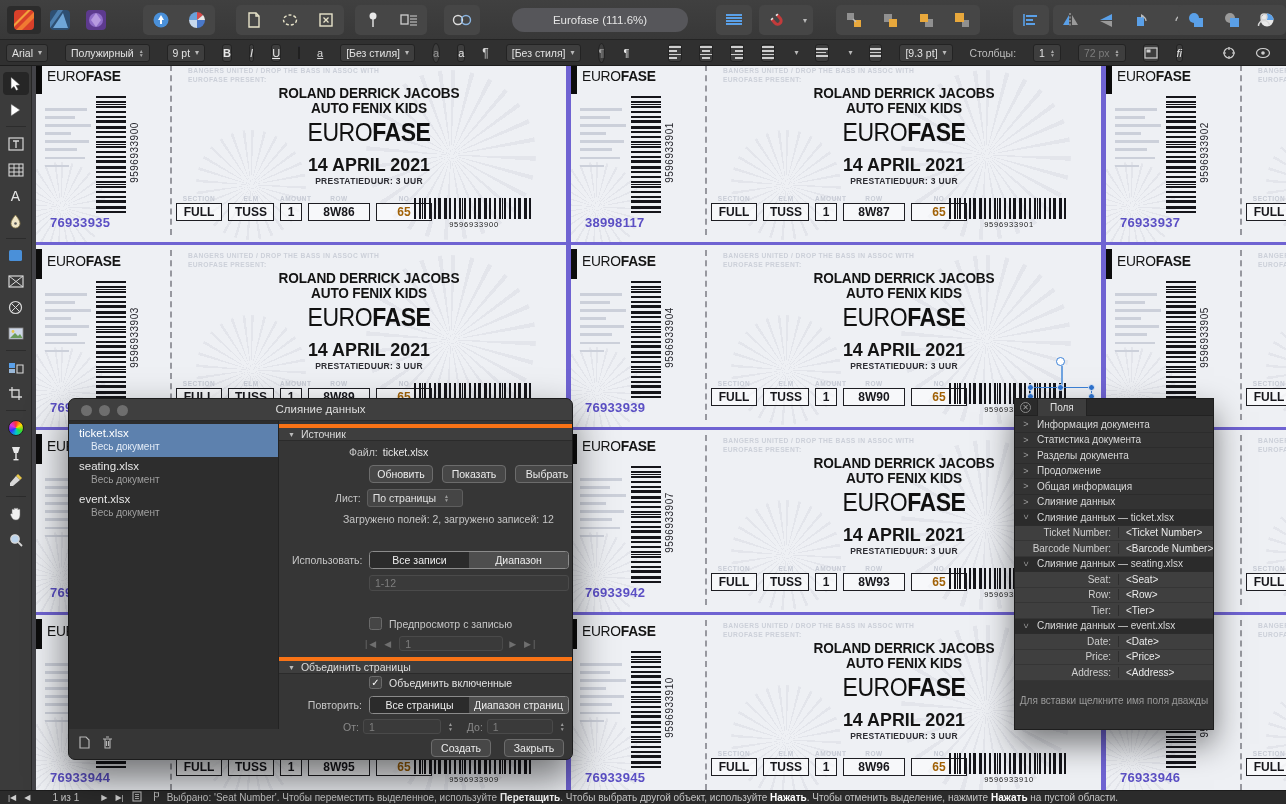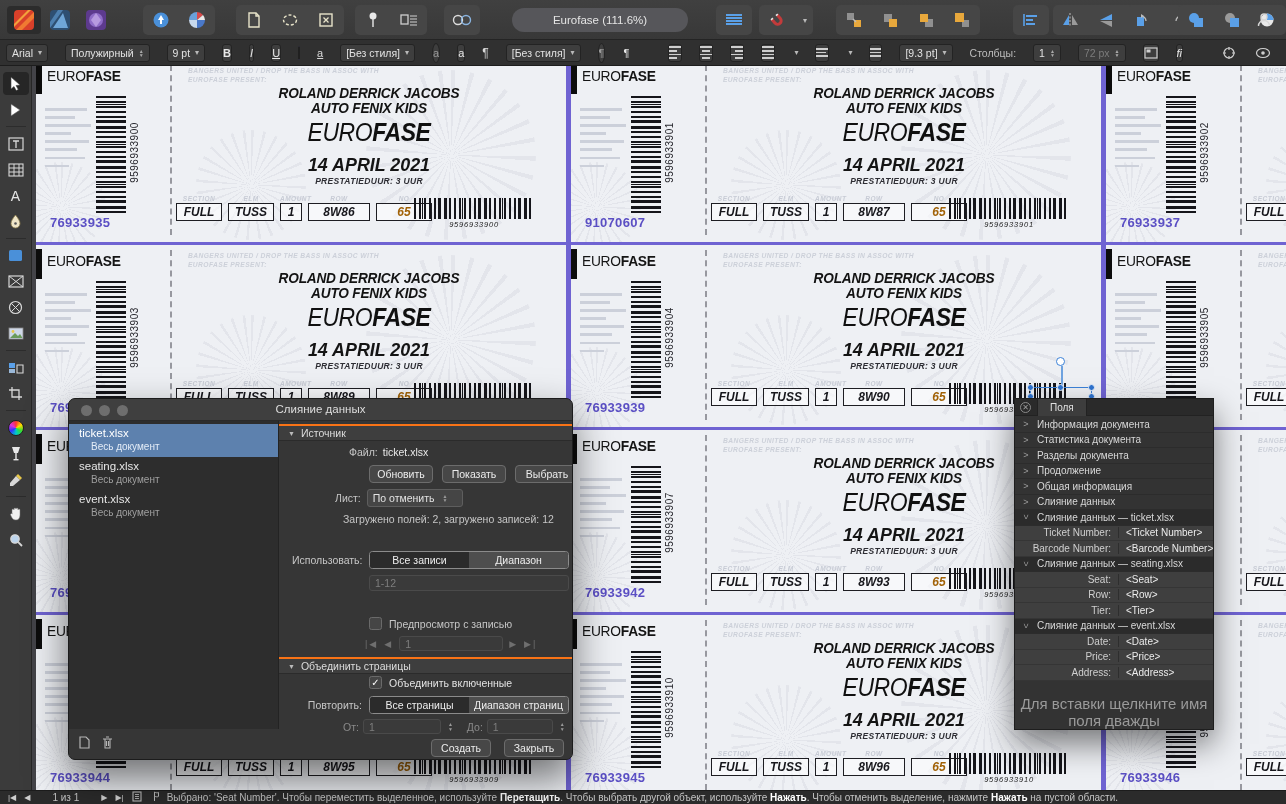--- a/index.html
+++ b/index.html
@@ -65,21 +65,21 @@
   .fineprint i { display:block; height:2.6px; background:#ccd0da; margin-bottom:5.5px; }
   .vbar { position:absolute; left:60px; top:36px; width:30px; height:118px;
     background:
       repeating-linear-gradient(#15151a 0 2px, transparent 2px 5px),
       repeating-linear-gradient(#15151a 0 1px, transparent 1px 8px); }
   .vnum { position:absolute; left:39px; top:87px; width:118px; text-align:center;
     transform:rotate(-90deg); font-size:10px; color:#26262c; letter-spacing:.5px; }
   .tnum { position:absolute; left:14px; top:155px; font-weight:bold; font-size:13px;
     color:#5b4fc4; letter-spacing:.3px; }
   .perf { position:absolute; left:134px; top:5px; height:170px; border-left:2px dashed #6a6a72; opacity:.65; }
-  .tbody { position:absolute; left:136px; top:0; width:394px; height:182px;font-style:italic; }
+  .tbody { position:absolute; left:136px; top:0; width:394px; height:182px; }
   .presenter { position:absolute; left:16px; top:7px; font-size:6.7px; font-weight:bold;
     color:#ccd0d9; letter-spacing:.4px; line-height:8.5px; }
   .artist { position:absolute; left:0; top:26px; width:100%; text-align:center;
     font-weight:bold; font-size:14.5px; line-height:15px; color:#131313;
     transform:scaleX(.94); letter-spacing:-.2px; }
   .brandbig { position:absolute; left:0; top:58px; width:100%; text-align:center;
     font-size:25px; color:#101010; transform:scaleX(.92); letter-spacing:-.5px; }
   .brandbig b { font-weight:bold; }
   .tdate { position:absolute; left:0; top:94px; width:100%; text-align:center;
     font-weight:bold; font-size:19px; color:#141414; transform:scaleX(.94); }
@@ -129,21 +129,21 @@
   #src-list { position:absolute; left:0; top:22px; width:210px; height:308px; background:#2d2d2d;
     border-right:1px solid #232323; padding-top:3px; }
   .src-item { height:33px; padding:3px 0 0 10px; }
   .src-item .nm { font-size:11.5px; color:#e6e6e6; }
   .src-item .sc { font-size:10px; color:#9f9f9f; margin:2px 0 0 12px; }
   .src-item.sel { background:#5d81ae; }
   .src-item.sel .nm { color:#fff; } .src-item.sel .sc { color:#e3ecf7; }
   #list-tools { position:absolute; left:10px; bottom:8px; display:flex; gap:12px; color:#b5b5b5; }
   #dlg-pane { position:absolute; left:210px; top:22px; width:295px; height:340px; background:#363636; }
   .sect { position:absolute; left:0; width:295px; height:17px; background:#3e3e3e;
-    border-top:2px solid #f97316; border-bottom:1px solid #2b2b2b; display:flex;
+    border-top:4px solid #f97316; border-bottom:1px solid #2b2b2b; display:flex;
     align-items:center; gap:6px; padding-left:9px; color:#dcdcdc; }
   .disc { font-size:7px; color:#bbb; }
   .row { position:absolute; display:flex; align-items:center; }
   .lbl { color:#c6c6c6; }
   .btn { background:#474747; border:1px solid #6c6c6c; border-radius:4px; color:#ececec;
     font-size:10.5px; height:18px; display:flex; align-items:center; justify-content:center; }
   .seg { display:flex; border:1px solid #8b8b8b; border-radius:3.5px; overflow:hidden;
     width:200px; height:18px; }
   .seg span { flex:1; display:flex; align-items:center; justify-content:center;
     background:#4e4e4e; color:#ededed; }
@@ -172,21 +172,21 @@
     align-items:center; border-bottom:1px solid #2c2c2c; }
   .fp-row .chev { width:22px; text-align:center; color:#9f9f9f; font-size:9px; }
   .fp-row .chev.exp { transform:rotate(90deg); }
   .fp-row.grp { background:#333; }
   .fp-row.grp-open { background:#2b2b2b; }
   .fp-row.fld { background:#3f3f3f; border-bottom:1px solid #353535; }
   .fp-row.fld .fname { width:104px; text-align:right; padding-right:7px; color:#cfcfcf;
     border-right:1px solid #2e2e2e; }
   .fp-row.fld .fval { padding-left:7px; color:#ececec; }
   #fp-hint { position:absolute; left:0; top:296px; width:100%; text-align:center;
-    color:#9a9a9a; font-size:15px; }
+    color:#9a9a9a; font-size:10px; }
 
   
   #status-bar { position:absolute; left:0; top:790px; width:1286px; height:14px;
     background:#2b2b2b; border-top:1px solid #1c1c1c; display:flex; align-items:center;
     color:#c4c4c4; font-size:10px; gap:8px; padding-left:8px; }
   .nav-glyph { color:#cfcfcf; font-size:8px; }
   #status-msg { white-space:nowrap; overflow:hidden; }
   #status-msg .b { font-weight:bold; color:#fff; }
   .sb-icon { color:#b9b9b9; }
 </style>
@@ -722,21 +722,21 @@
           <i style="width:30px"></i>
           <i style="width:46px"></i>
           <i style="width:26px"></i>
           <i style="width:44px"></i>
           <i style="width:32px"></i>
           <i style="width:40px"></i>
           <i style="width:24px"></i>
     </div>
     <div class="vbar"></div>
     <div class="vnum">9596933901</div>
-    <div class="tnum">91070607</div>
+    <div class="tnum">38998117</div>
     <div class="perf"></div>
     <div class="tbody">
       <div class="presenter">
         <div>BANGERS UNITED / DROP THE BASS IN ASSOC WITH</div>
         <div>EUROFASE PRESENT:</div>
       </div>
       <div class="artist">
         <div>ROLAND DERRICK JACOBS</div>
         <div>AUTO FENIX KIDS</div>
       </div>
@@ -1301,21 +1301,21 @@
       <span style="color:#e8e8e8">ticket.xlsx</span>
     </div>
     <div class="row" style="left:90px;top:44px;gap:9px">
       <div class="btn" style="width:64px">Обновить</div>
       <div class="btn" style="width:64px">Показать</div>
       <div class="btn" style="width:64px">Выбрать</div>
     </div>
     <div class="row" style="left:56px;top:68px;gap:6px">
       <span class="lbl">Лист:</span>
       <div class="dd" style="width:96px;background:#454545;border-color:#5e5e5e">
-        <span>По отменить</span>
+        <span>По страницы</span>
         <span class="spin">
             <span>▲</span>
             <span>▼</span>
           </span>
       </div>
     </div>
     <div class="row" style="left:64px;top:92px">
       <span class="lbl">Загружено полей: 2, загружено записей: 12</span>
     </div>
 

